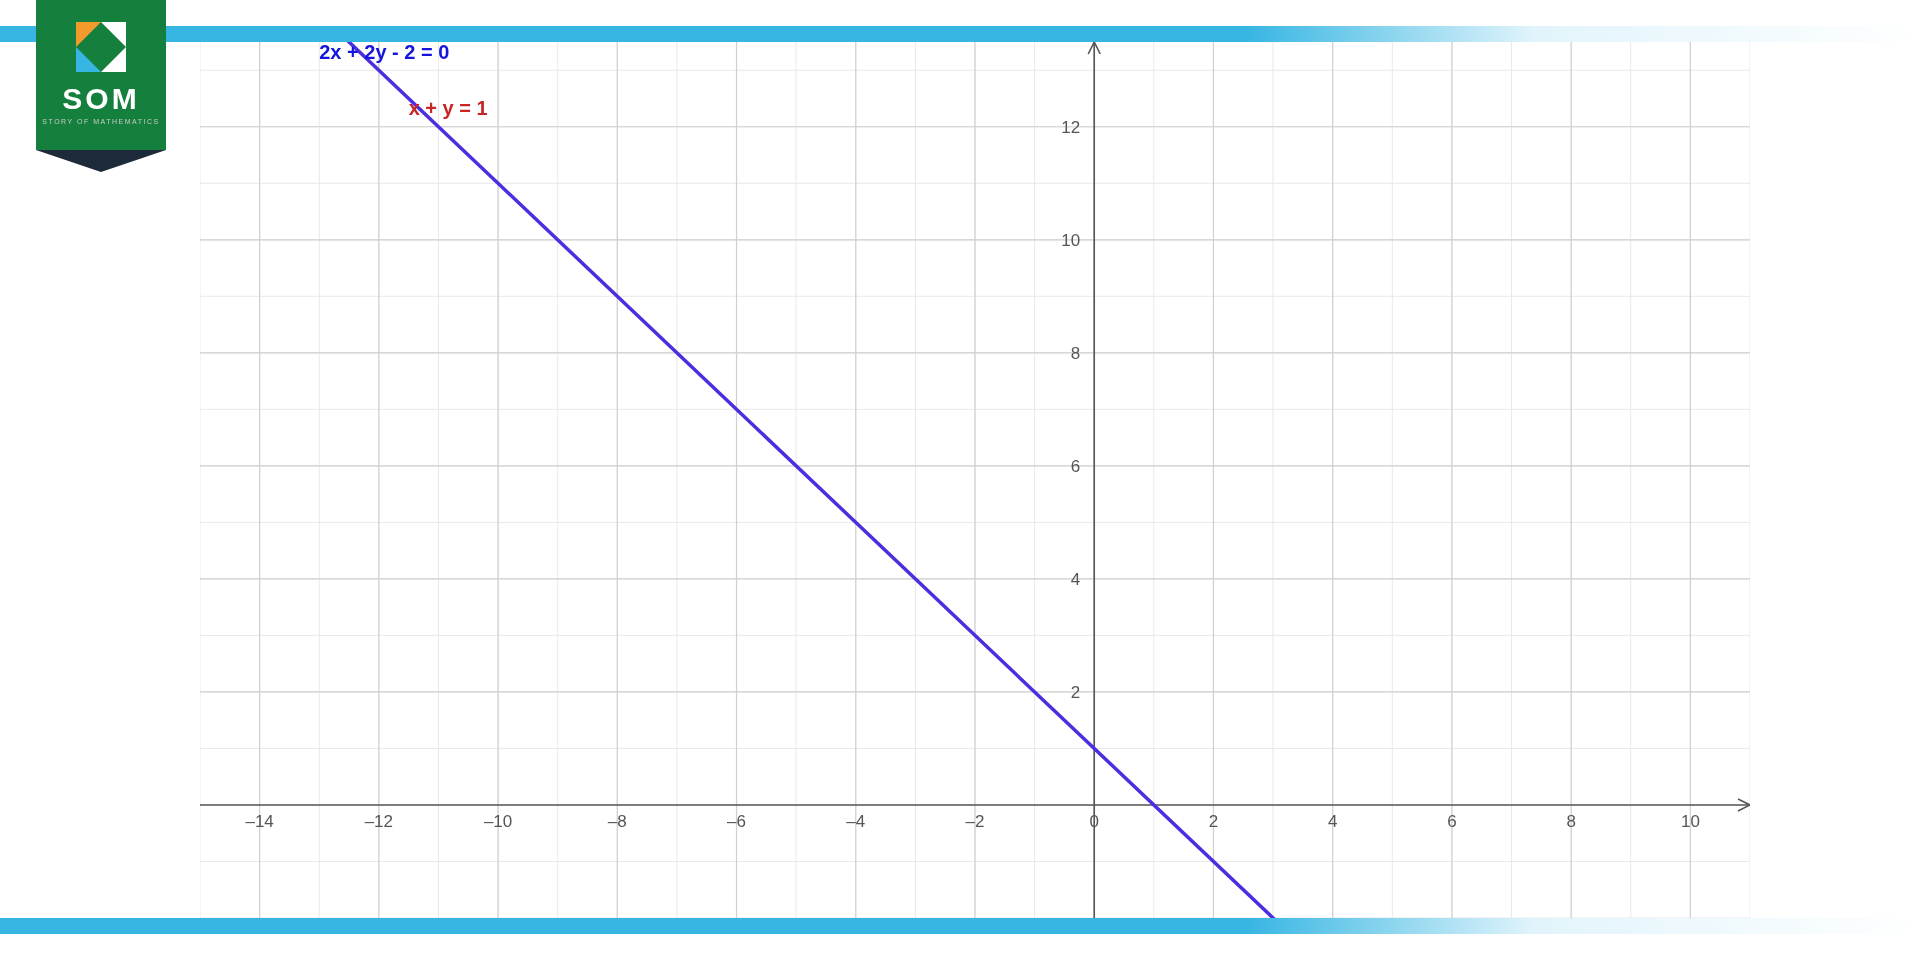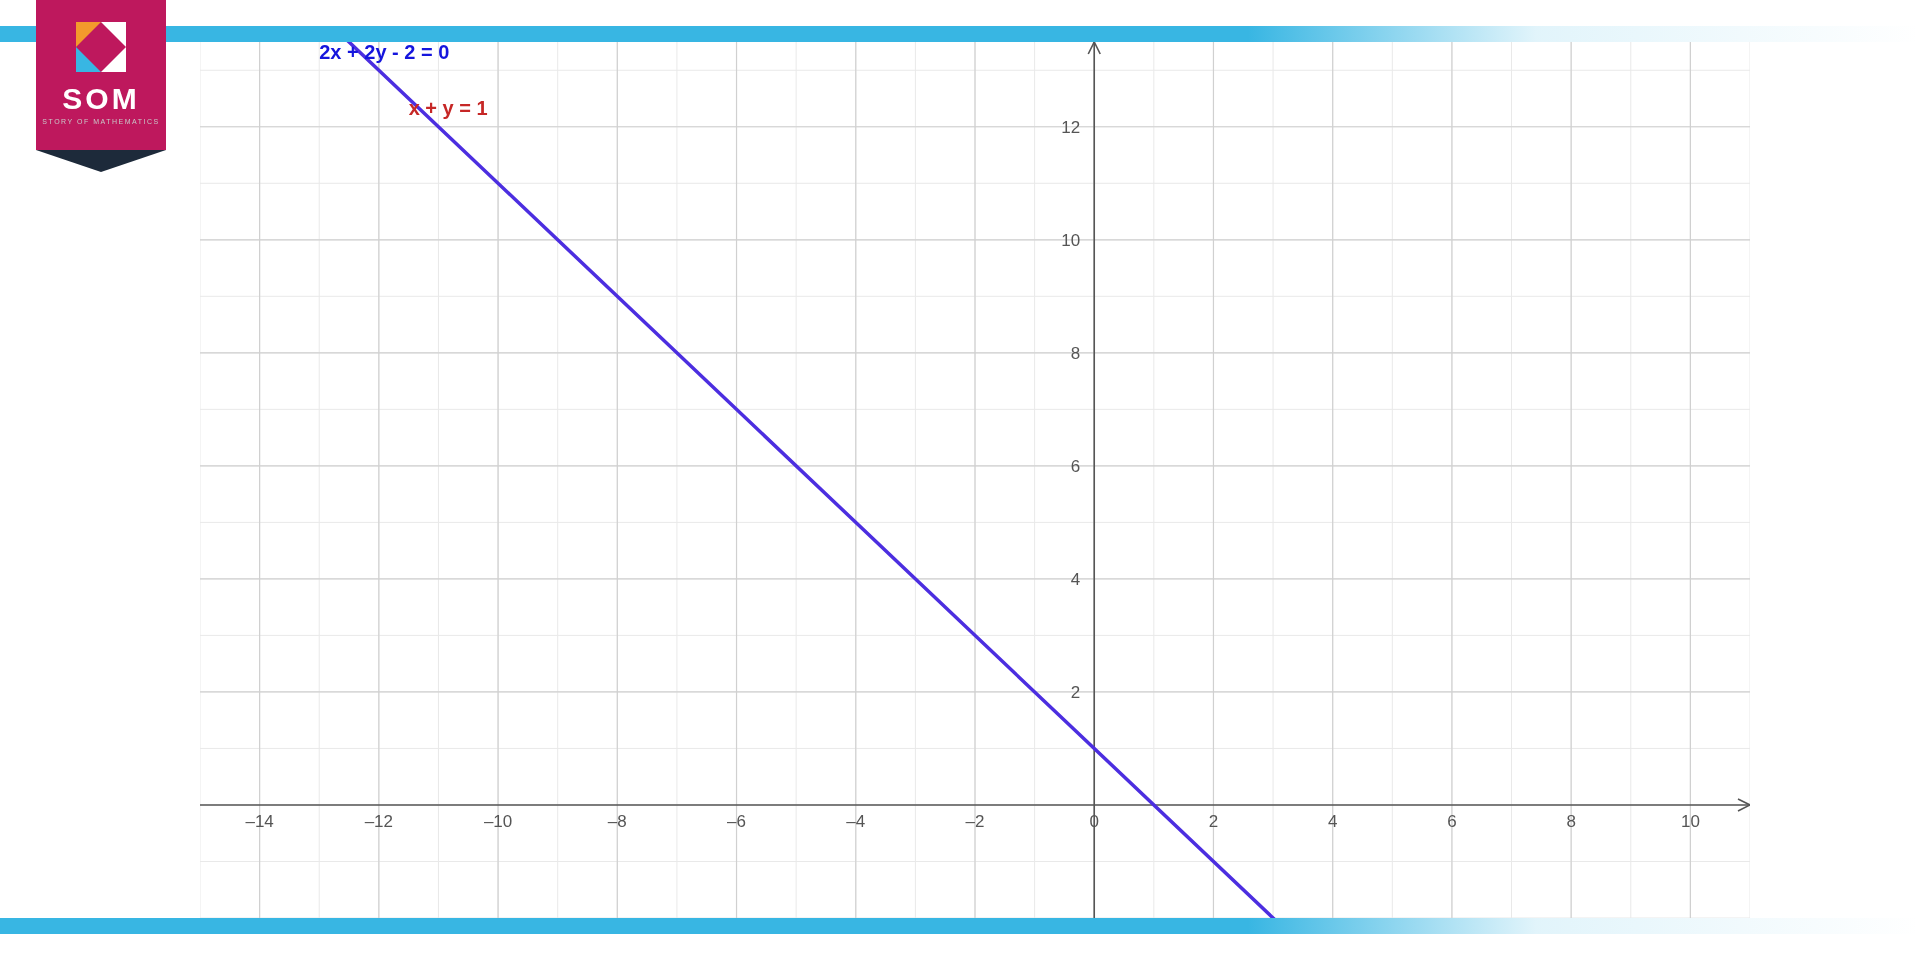--- a/index.html
+++ b/index.html
@@ -26,21 +26,21 @@
     right: 0;
     height: 16px;
     background: linear-gradient(90deg, #38b6e3 0%, #38b6e3 65%, rgba(56,182,227,0.15) 80%, rgba(56,182,227,0) 100%);
   }
   .logo-badge {
     position: absolute;
     top: 0;
     left: 36px;
     width: 130px;
     height: 150px;
-    background: #be185d;
+    background: #15803d;
     z-index: 10;
   }
   .logo-badge::after {
     content: "";
     position: absolute;
     bottom: -22px;
     left: 0;
     width: 0; height: 0;
     border-left: 65px solid transparent;
     border-right: 65px solid transparent;

